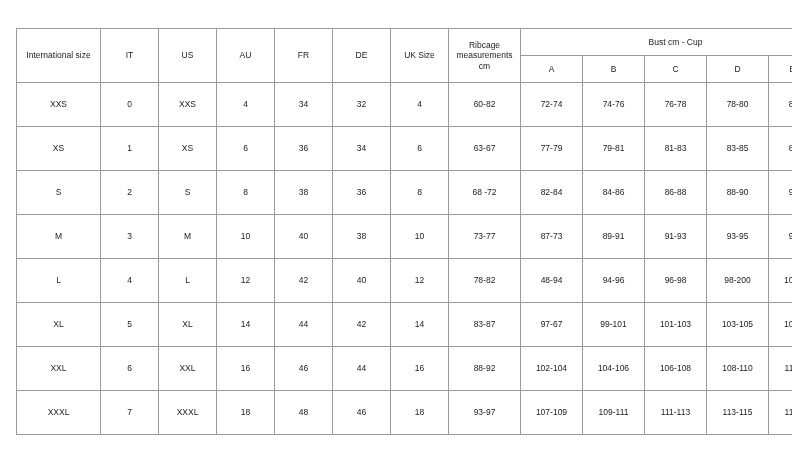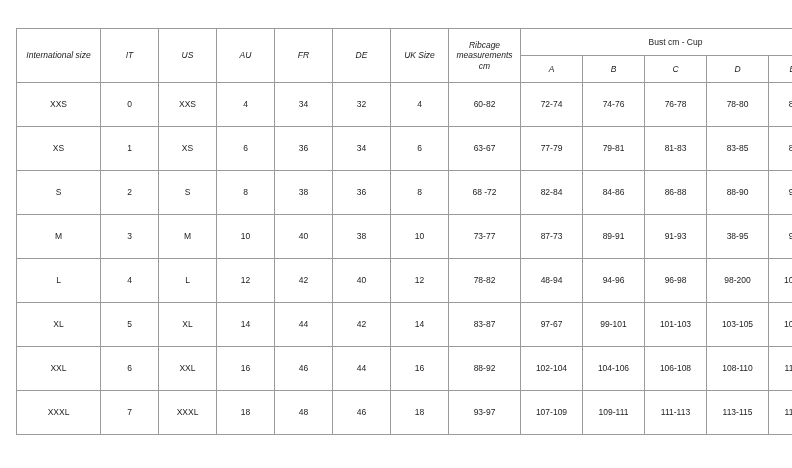--- a/index.html
+++ b/index.html
@@ -39,21 +39,20 @@
     line-height: 1.25;
   }
   thead td, thead th {
     height: 22px;
   }
   tbody td {
     height: 39px;
   }
   .head-cell {
     font-size: 8.5px;
-    font-style: italic;
   }
   .bust-group {
     font-size: 8.5px;
   }
   
   col.c-intl { width: 84px; }
   col.c-norm { width: 58px; }
   col.c-rib  { width: 72px; }
   col.c-cup  { width: 62px; }
 </style>
@@ -148,21 +147,21 @@
         <td>3</td>
         <td>M</td>
         <td>10</td>
         <td>40</td>
         <td>38</td>
         <td>10</td>
         <td>73-77</td>
         <td>87-73</td>
         <td>89-91</td>
         <td>91-93</td>
-        <td>38-95</td>
+        <td>93-95</td>
         <td>95-97</td>
       </tr>
       <tr>
         <td>L</td>
         <td>4</td>
         <td>L</td>
         <td>12</td>
         <td>42</td>
         <td>40</td>
         <td>12</td>

